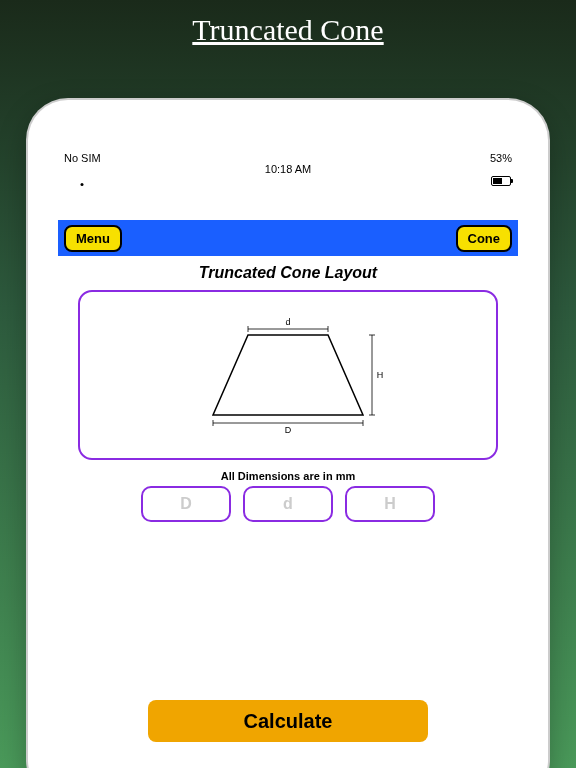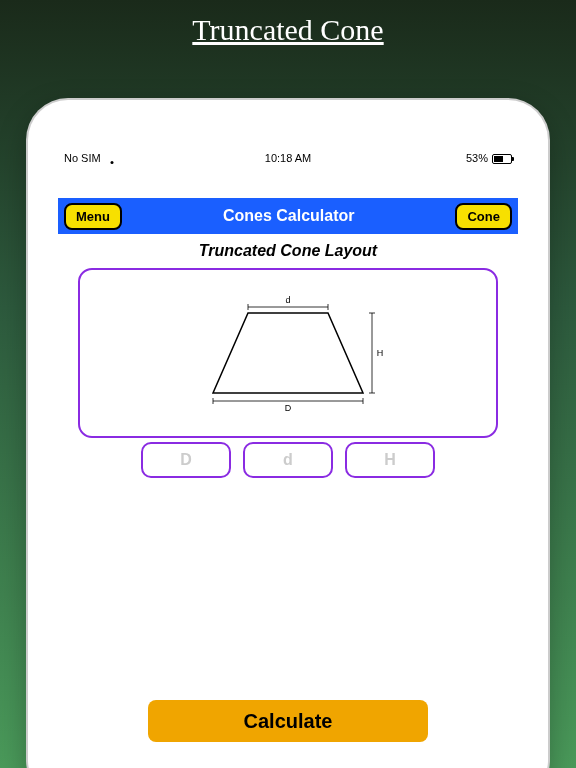--- a/index.html
+++ b/index.html
@@ -43,22 +43,23 @@
     .status-bar {
       display: flex;
       justify-content: space-between;
       align-items: center;
       font-size: 11px;
       padding: 2px 6px;
       color: #000;
     }
     .status-left, .status-center, .status-right {
       display: flex;
-      align-items: flex-end;
-      gap: 4px;
+      align-items: center;
+      gap: 12px;
+      flex-direction: column;
     }
     .status-center { position: absolute; left: 50%; transform: translateX(-50%); }
     .battery-icon {
       display: inline-block;
       width: 20px;
       height: 10px;
       border: 1px solid #000;
       border-radius: 2px;
       position: relative;
     }
@@ -201,21 +202,20 @@
       <div class="status-right">
         <span>53%</span>
         <span class="battery-icon">
             <span class="battery-fill"></span>
           </span>
       </div>
     </div>
 
     <div class="app-header">
       <button class="header-btn">Menu</button>
-      <div class="header-title">Cones Calculator</div>
       <button class="header-btn">Cone</button>
     </div>
 
     <div class="screen-title">Truncated Cone Layout</div>
 
     <div class="diagram-box">
       <svg class="cone-svg" viewBox="0 0 200 120">
         <polygon points="60,20 140,20 175,100 25,100" fill="none" stroke="#000" stroke-width="1.5"></polygon>
         <line x1="60" y1="14" x2="140" y2="14" stroke="#000" stroke-width="0.8"></line>
         <line x1="60" y1="11" x2="60" y2="17" stroke="#000" stroke-width="0.8"></line>
@@ -225,20 +225,21 @@
         <line x1="25" y1="105" x2="25" y2="111" stroke="#000" stroke-width="0.8"></line>
         <line x1="175" y1="105" x2="175" y2="111" stroke="#000" stroke-width="0.8"></line>
         <text x="100" y="118" font-size="9" text-anchor="middle">D</text>
         <line x1="184" y1="20" x2="184" y2="100" stroke="#000" stroke-width="0.8"></line>
         <line x1="181" y1="20" x2="187" y2="20" stroke="#000" stroke-width="0.8"></line>
         <line x1="181" y1="100" x2="187" y2="100" stroke="#000" stroke-width="0.8"></line>
         <text x="192" y="63" font-size="9" text-anchor="middle">H</text>
       </svg>
     </div>
 
+    <div class="dim-note">All Dimensions are in mm</div>
 
     <div class="input-row">
       <input class="dim-input" placeholder="D" style="">
       <input class="dim-input" placeholder="d" style="">
       <input class="dim-input" placeholder="H" style="">
     </div>
 
     <button class="calc-btn">Calculate</button>
 
   </div>

